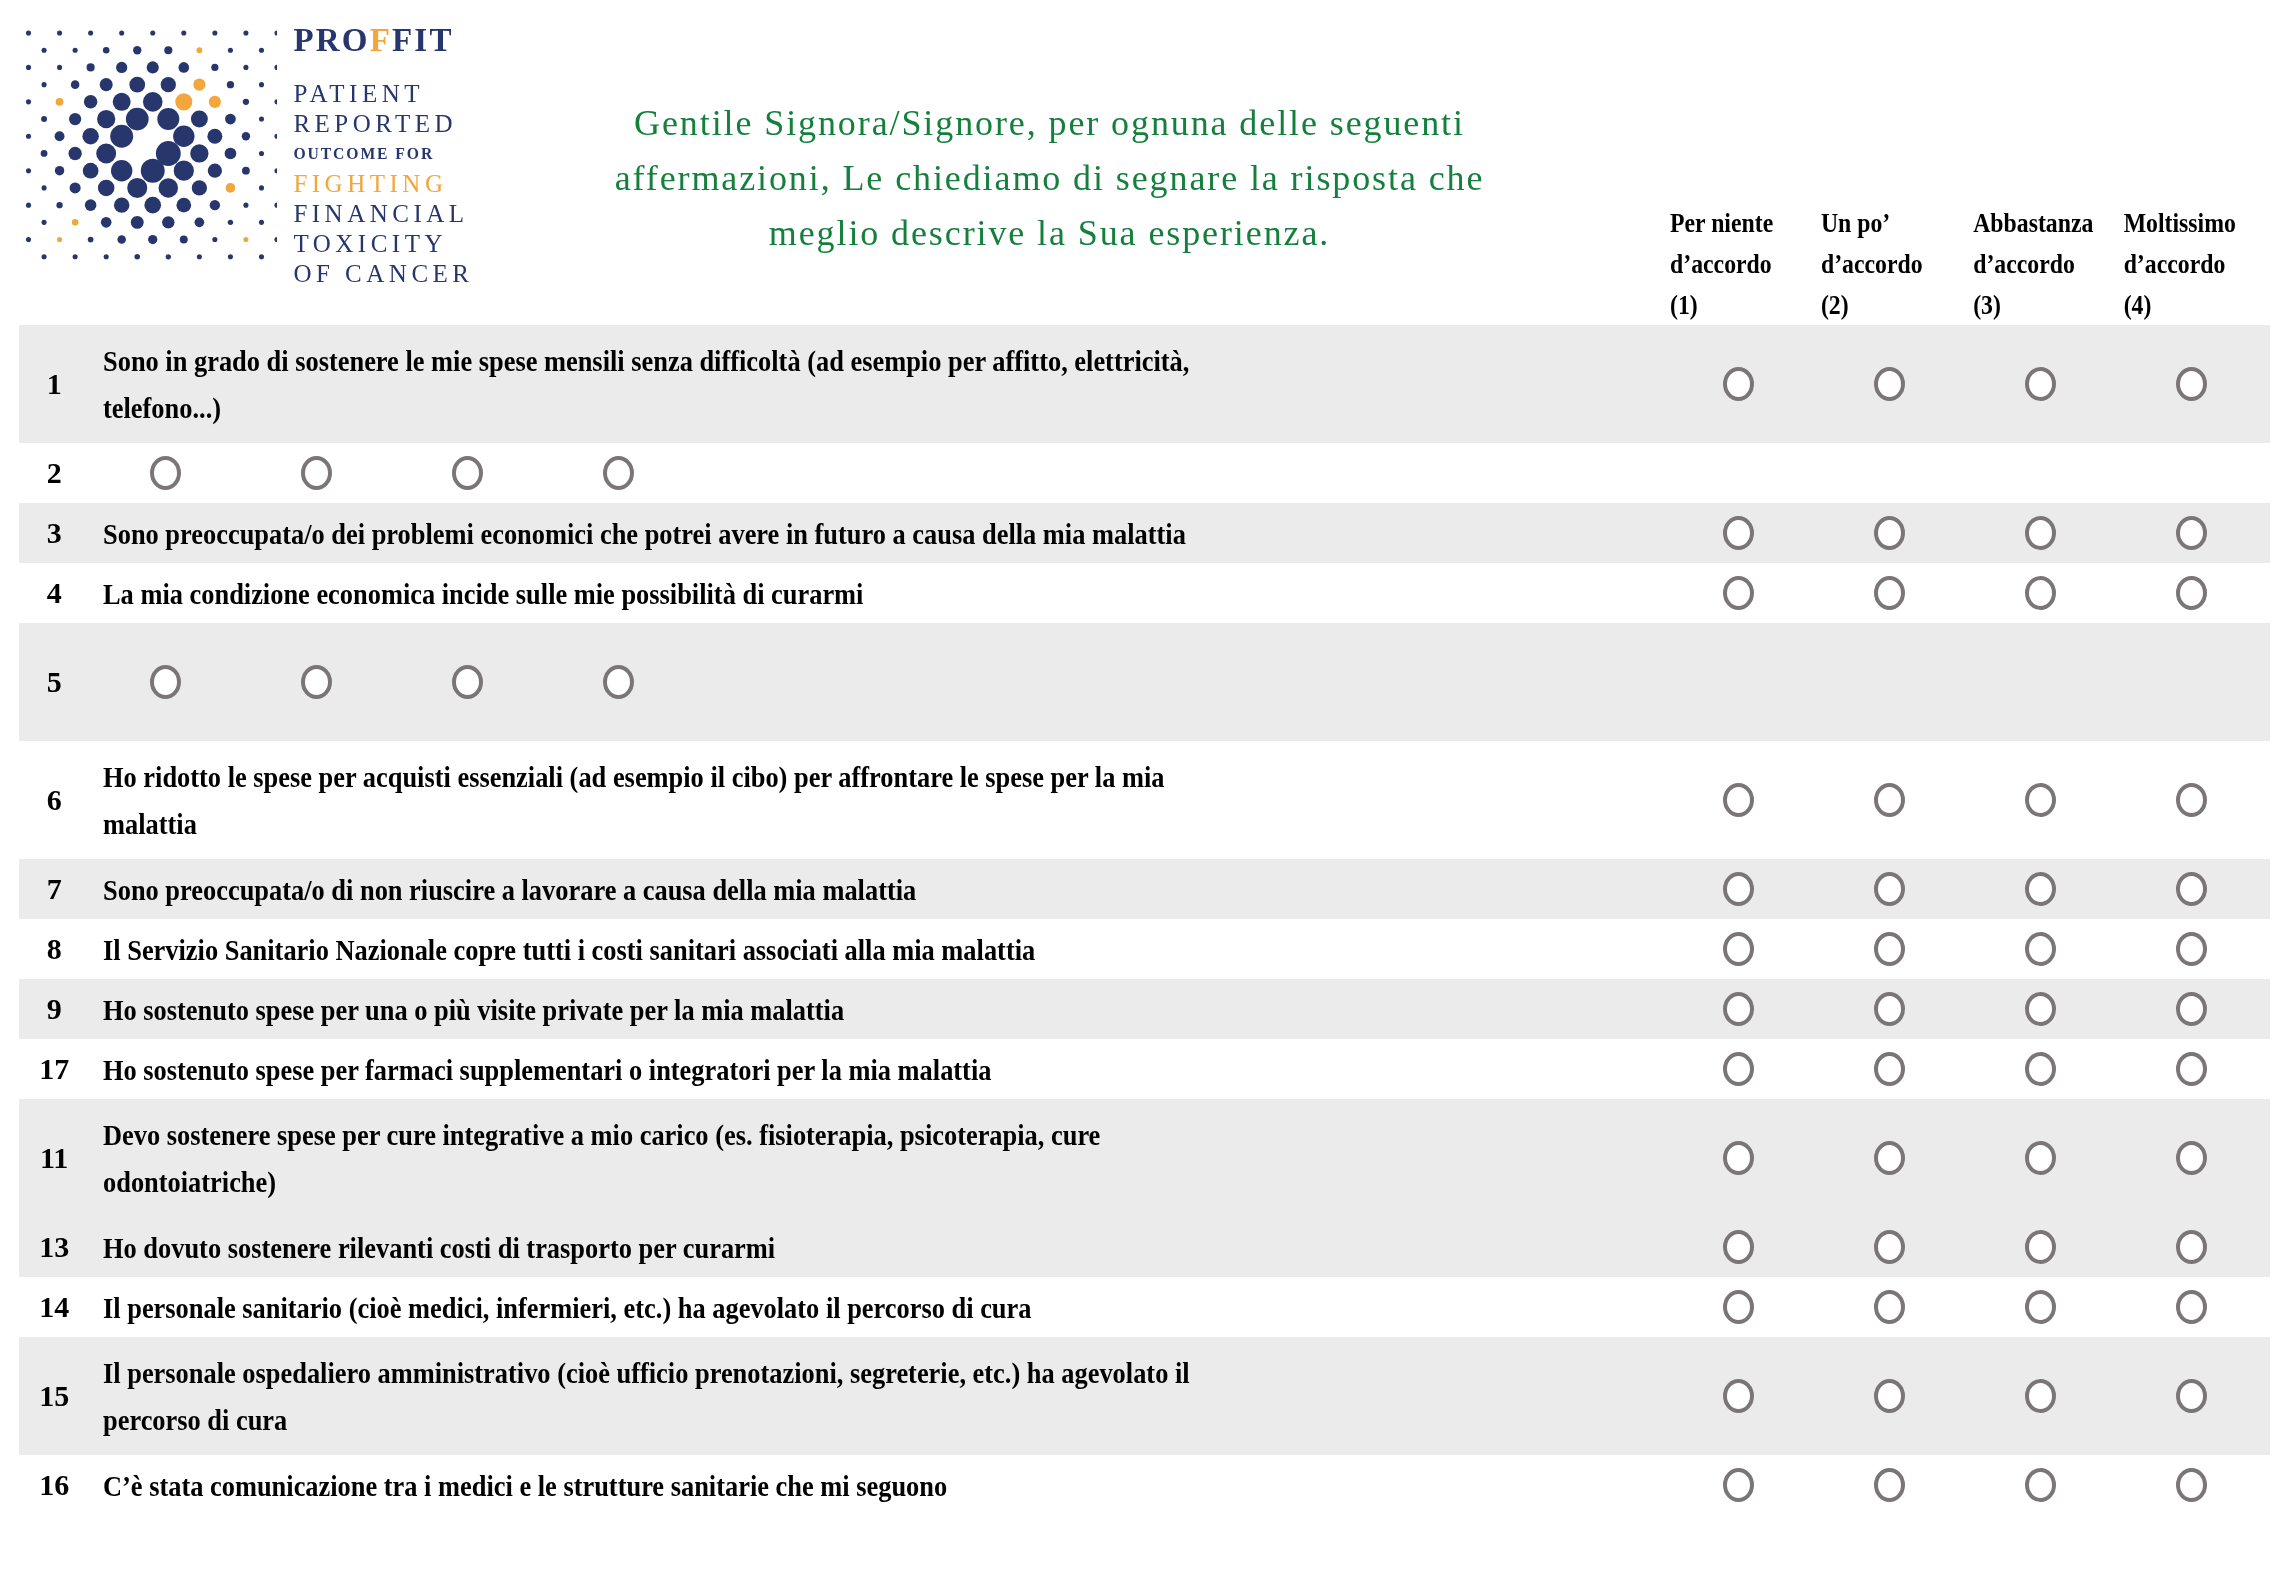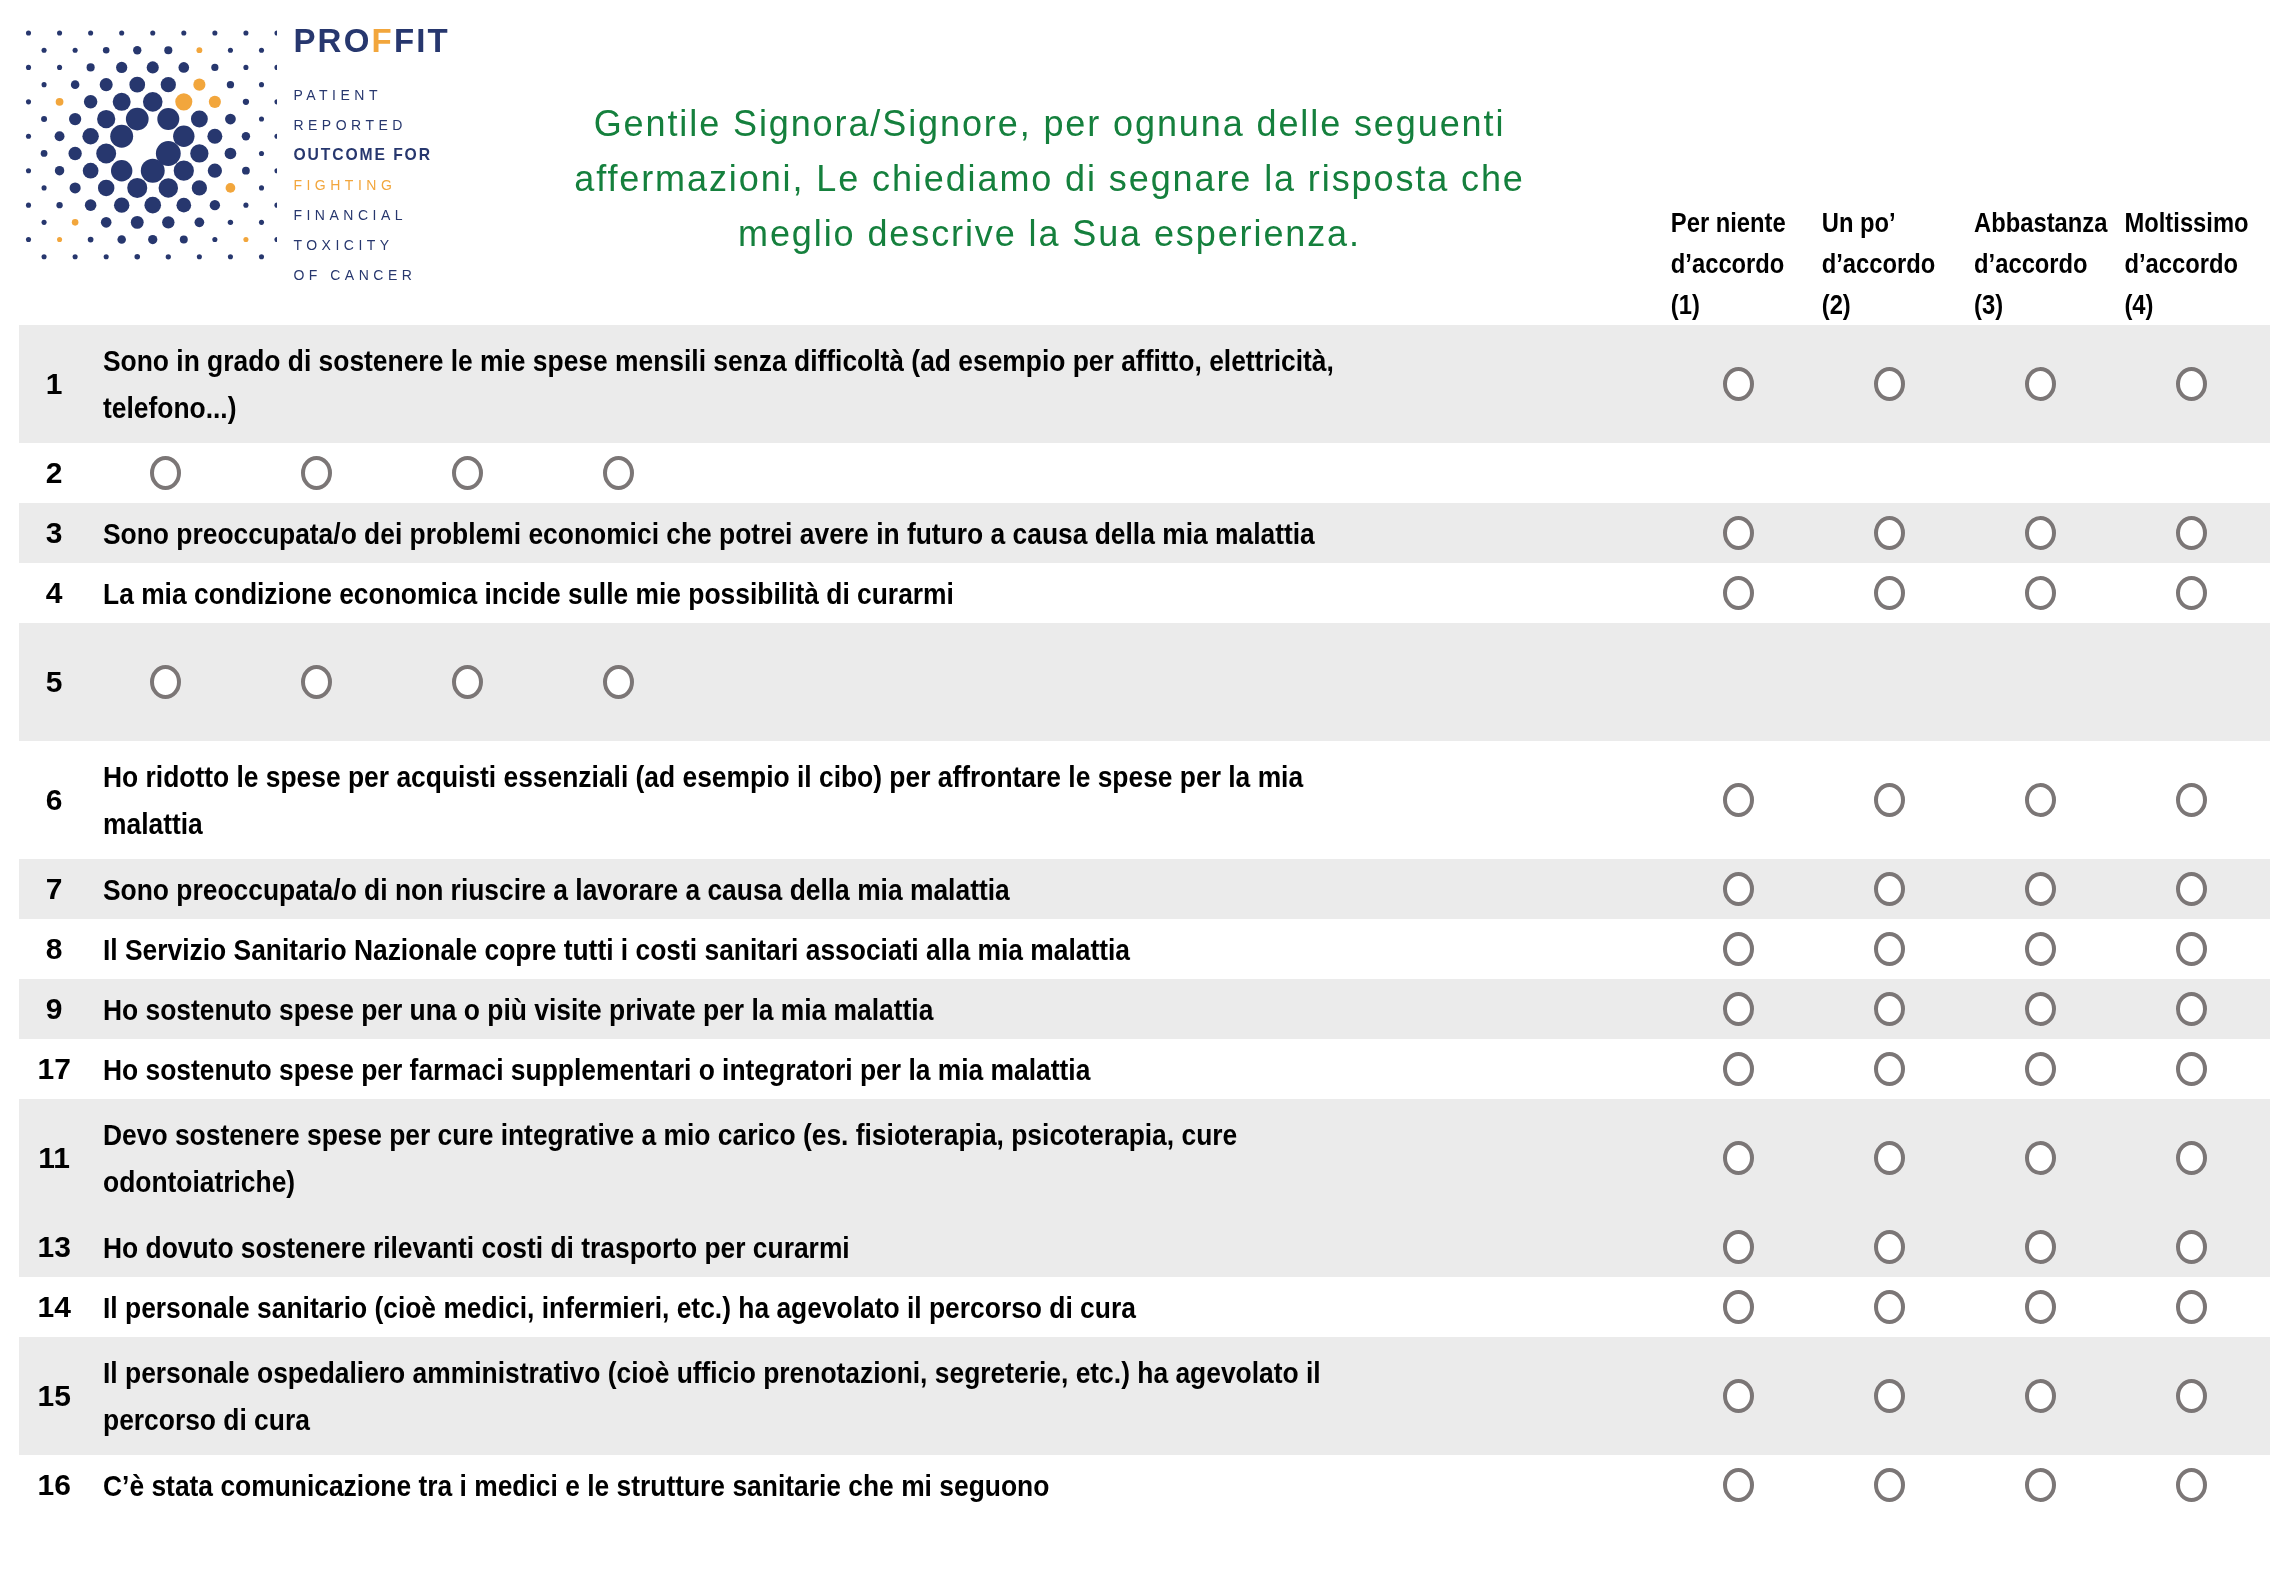--- a/index.html
+++ b/index.html
@@ -4,29 +4,29 @@
 <style>
   :root{
     --navy:#27376e;
     --orange:#f2a63c;
     --shade:#ebebeb;
     --radio:#7b7676;
   }
   html,body{margin:0;padding:0;background:#fff;}
   .page{
     position:relative;width:2295px;height:1552px;background:#fff;overflow:hidden;
-    font-family:Liberation Sans, sans-serif;color:#000;
+    font-family:Liberation Serif, serif;color:#000;
   }
   
   .logo{position:absolute;left:21px;top:16.4px;display:flex;}
   .logo-dots{display:block;width:256px;height:241px;margin-top:10.5px;}
   .logo-text{margin-left:16.4px;display:flex;flex-direction:column;}
   .brand{font-size:33px;font-weight:600;letter-spacing:2.2px;color:var(--navy);margin:6px 0 19.4px 0;}
   .brand .orange{color:var(--orange);}
-  .logo-line{font-size:14px;font-weight:500;letter-spacing:4.5px;color:var(--navy);line-height:30px;white-space:pre;}
+  .logo-line{font-size:25px;font-weight:500;letter-spacing:4.5px;color:var(--navy);line-height:30px;white-space:pre;}
   .logo-line.small{font-size:15.7px;font-weight:600;letter-spacing:1.9px;}
   .logo-line.orange{color:var(--orange);}
   
   .instruction{
     position:absolute;left:392px;top:96px;width:1315px;
     text-align:center;font-size:36px;font-weight:400;letter-spacing:1.9px;
     line-height:55px;white-space:pre-line;color:#15803d;
   }
   
   .scale-header{position:absolute;left:1663px;top:203px;width:604px;display:flex;}

